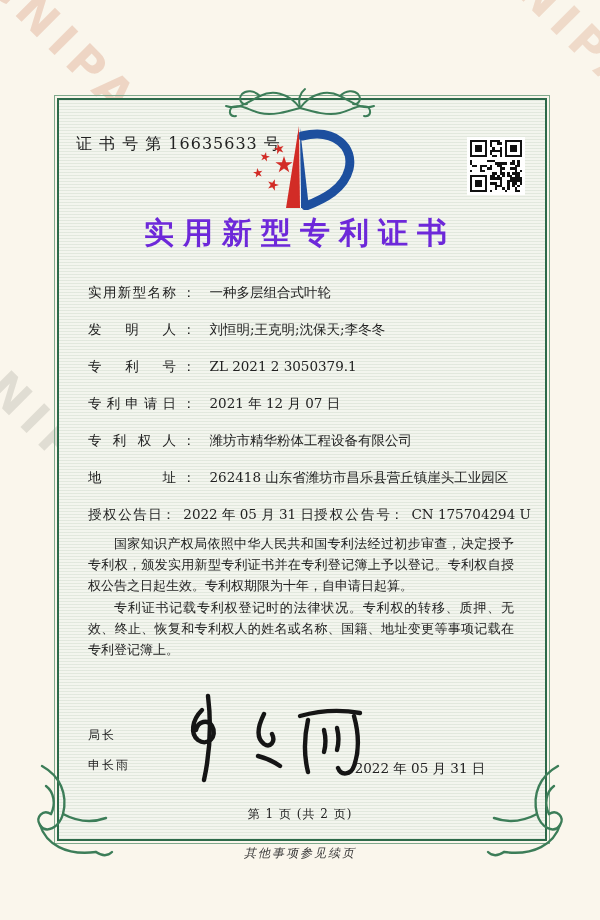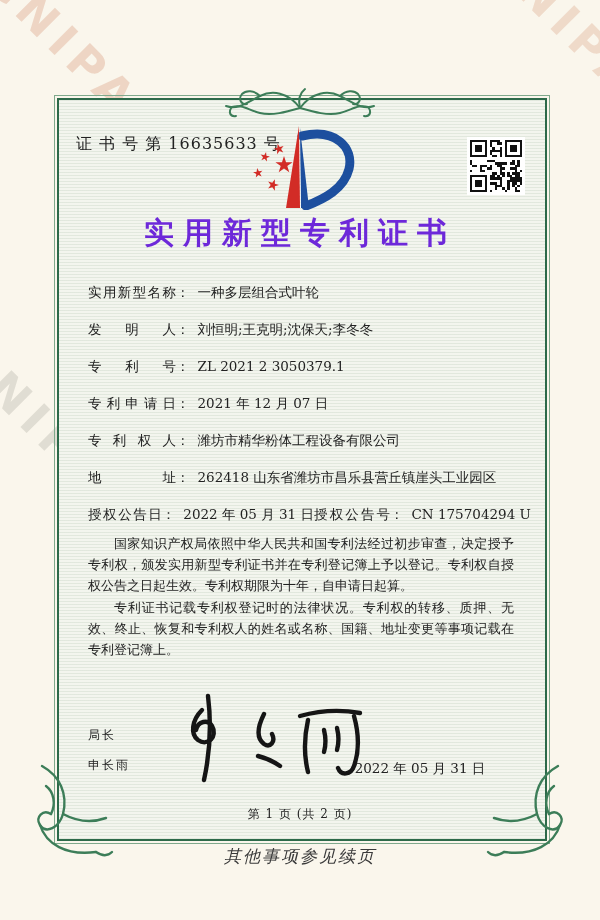--- a/index.html
+++ b/index.html
@@ -44,41 +44,41 @@
   .qr{
     position:absolute;left:467px;top:137px;width:58px;height:58px;
     background:#fff;padding:3px;box-sizing:border-box;
   }
   .qr svg{width:100%;height:100%;display:block;}
   .title{
     position:absolute;left:0;top:213px;width:600px;text-align:center;
     font-size:30px;font-weight:bold;letter-spacing:9px;color:#6d28d9;
   }
   .fields{position:absolute;left:88px;top:283px;width:428px;font-size:13.5px;}
-  .row{display:flex;margin-bottom:19px;line-height:18px;white-space:nowrap;}
+  .row{display:flex;margin-bottom:19px;line-height:18px;white-space:nowrap;gap:6px;}
   .flabel{
     display:inline-block;width:88px;text-align:justify;text-align-last:justify;
   }
   .colon{margin-right:8px;}
   .grant-row{display:flex;line-height:18px;font-size:13.5px;white-space:nowrap;}
   .grant-col1{display:flex;width:226px;}
   .grant-col2{display:flex;}
   .glabel{display:inline-block;width:76px;text-align:justify;text-align-last:justify;}
   .paragraphs{
     position:absolute;left:88px;top:533px;width:426px;
     font-size:13px;line-height:1.63;text-align:justify;
   }
   .paragraphs p{margin:0;text-indent:2em;}
   .officer{position:absolute;left:88px;top:720px;font-size:12px;line-height:30px;letter-spacing:2px;}
   .sign-svg{position:absolute;left:168px;top:690px;width:210px;height:95px;}
   .issue-date{position:absolute;left:320px;top:760px;width:200px;text-align:center;font-size:13.5px;}
   .page-info{position:absolute;left:0;top:806px;width:600px;text-align:center;font-size:12px;letter-spacing:1px;}
   .footer-note{
     position:absolute;left:0;top:845px;width:600px;text-align:center;
-    font-size:17px;letter-spacing:2px;color:#3a3a3a;font-style:italic;
+    font-size:12px;letter-spacing:2px;color:#3a3a3a;font-style:italic;
   }
 </style>
 </head>
 <body>
 
 <div class="wm wm1">CNIPA</div>
 <div class="wm wm2">CNIPA</div>
 <div class="wm wm3">CNIPA</div>
 <div class="wm wm4">CNIPA</div>
 <div class="wm wm5">CNIPA</div>

